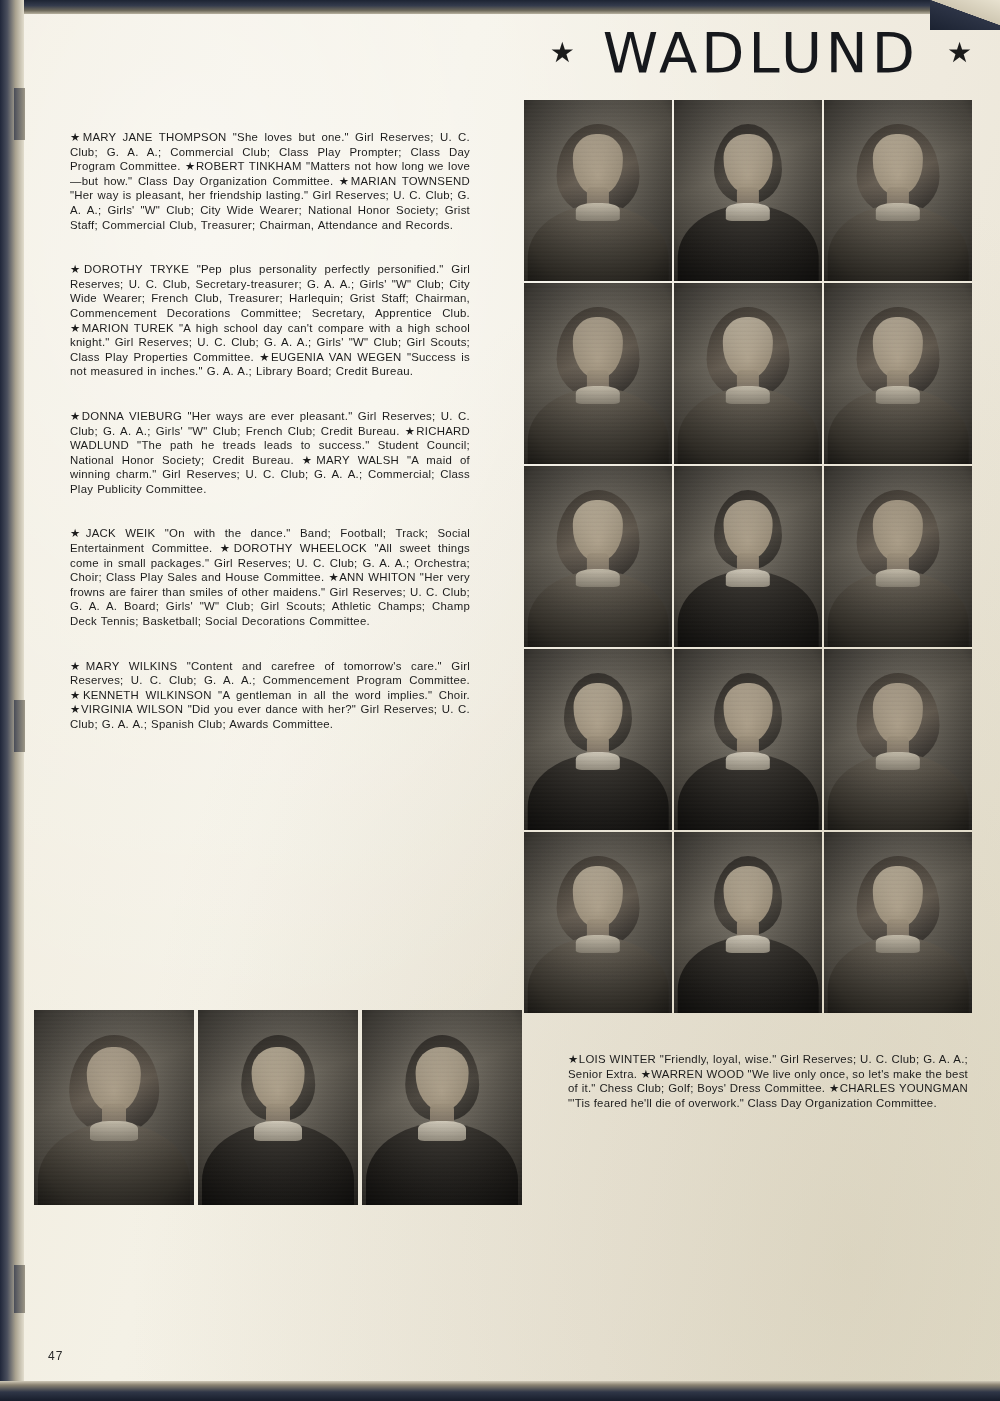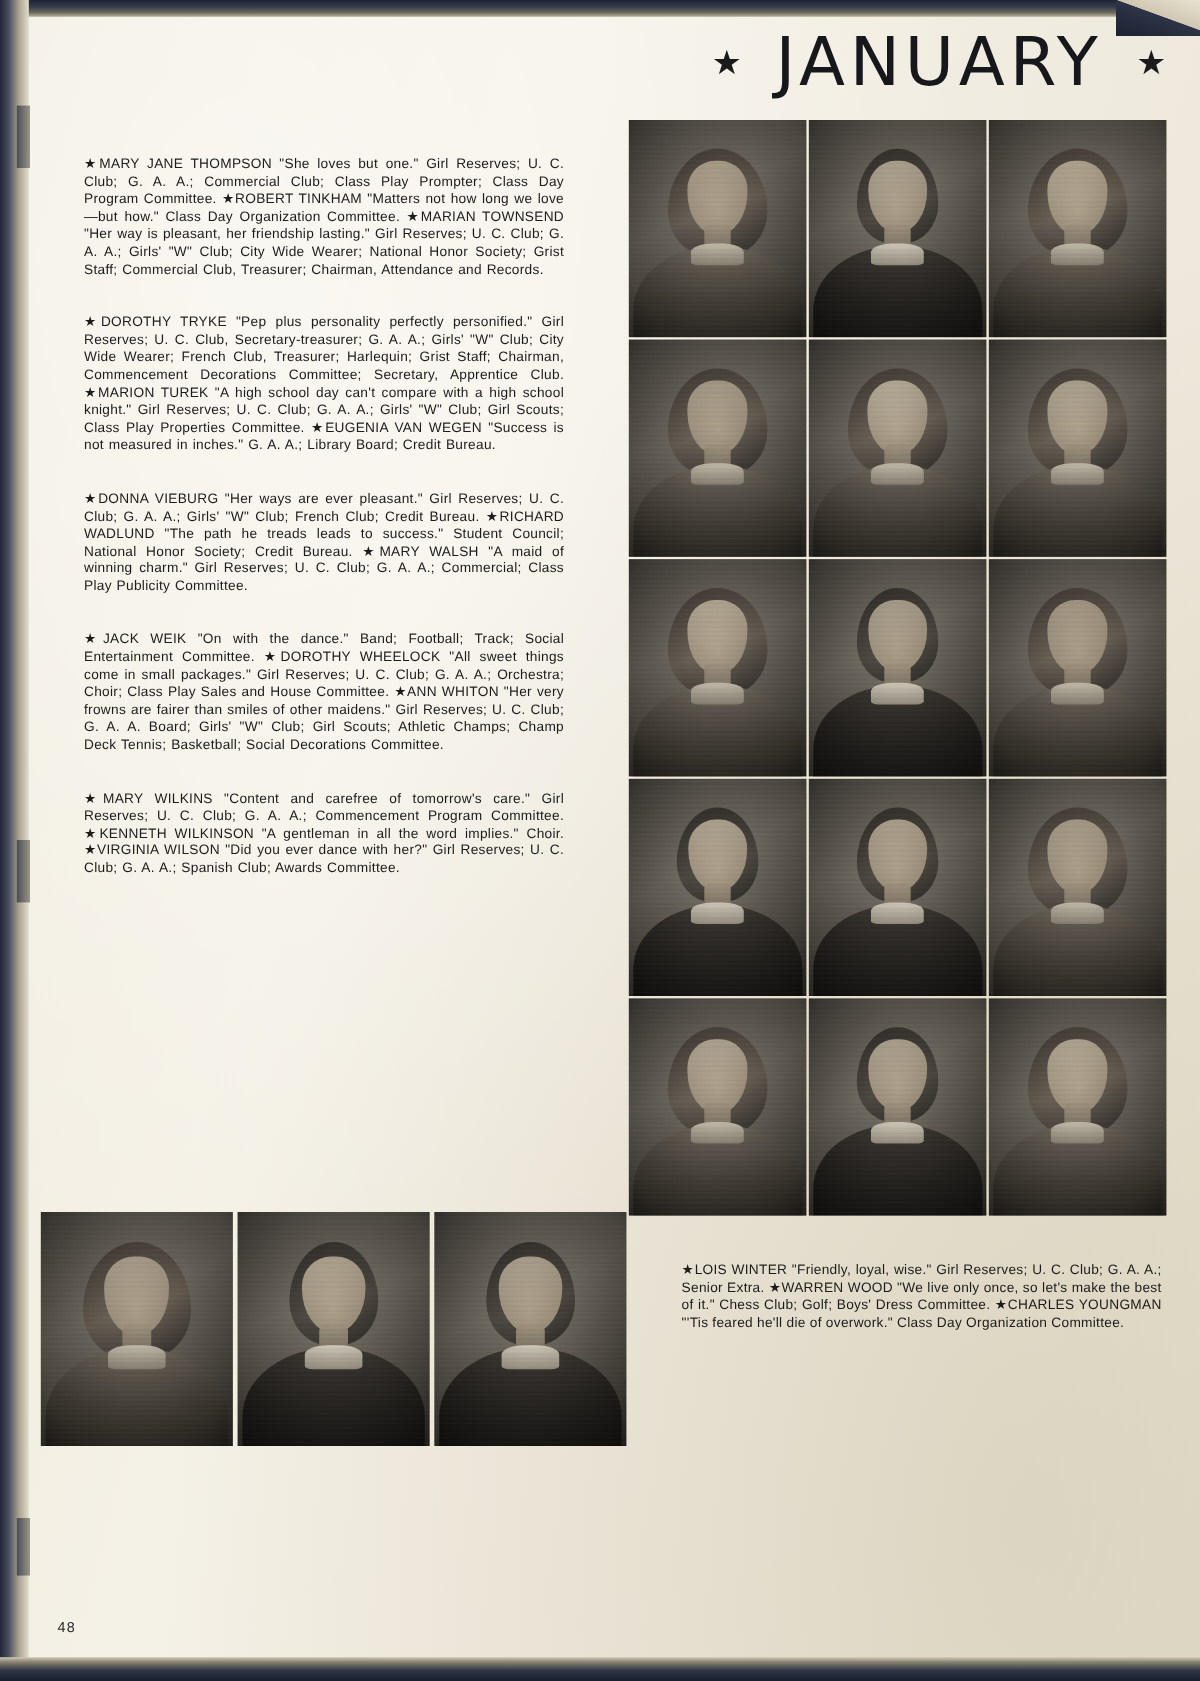--- a/index.html
+++ b/index.html
@@ -203,21 +203,21 @@
   <div class="edge-top"></div>
   <div class="edge-left"></div>
   <div class="edge-bottom"></div>
   <div class="corner-tr"></div>
   <div class="binding-mark bm1"></div>
   <div class="binding-mark bm2"></div>
   <div class="binding-mark bm3"></div>
 
   <div class="header">
     <span class="star">★</span>
-    <span class="month">JANUARY</span>
+    <span class="month">WADLUND</span>
     <span class="star">★</span>
   </div>
 
   <div class="text-col">
     <div class="entry-block">★MARY JANE THOMPSON  "She loves but one."  Girl Reserves; U. C. Club; G. A. A.; Commercial Club; Class Play Prompter; Class Day Program Committee. ★ROBERT TINKHAM  "Matters not how long we love—but how." Class Day Organization Committee. ★MARIAN TOWNSEND "Her way is pleasant, her friendship lasting." Girl Reserves; U. C. Club; G. A. A.; Girls' "W" Club; City Wide Wearer; National Honor Society; Grist Staff; Commercial Club, Treasurer; Chairman, Attendance and Records.</div>
     <div class="entry-block">★DOROTHY TRYKE  "Pep plus personality perfectly personified."  Girl Reserves; U. C. Club, Secretary-treasurer; G. A. A.; Girls' "W" Club; City Wide Wearer; French Club, Treasurer; Harlequin; Grist Staff; Chairman, Commencement Decorations Committee; Secretary, Apprentice Club. ★MARION TUREK  "A high school day can't compare with a high school knight." Girl Reserves; U. C. Club; G. A. A.; Girls' "W" Club; Girl Scouts; Class Play Properties Committee. ★EUGENIA VAN WEGEN  "Success is not measured in inches." G. A. A.; Library Board; Credit Bureau.</div>
     <div class="entry-block">★DONNA VIEBURG  "Her ways are ever pleasant."  Girl Reserves; U. C. Club; G. A. A.; Girls' "W" Club; French Club; Credit Bureau. ★RICHARD WADLUND  "The path he treads leads to success." Student Council; National Honor Society; Credit Bureau. ★MARY WALSH  "A maid of winning charm." Girl Reserves; U. C. Club; G. A. A.; Commercial; Class Play Publicity Committee.</div>
     <div class="entry-block">★JACK WEIK  "On with the dance." Band; Football; Track; Social Entertainment Committee. ★DOROTHY WHEELOCK "All sweet things come in small packages." Girl Reserves; U. C. Club; G. A. A.; Orchestra; Choir; Class Play Sales and House Committee. ★ANN WHITON  "Her very frowns are fairer than smiles of other maidens." Girl Reserves; U. C. Club; G. A. A. Board; Girls' "W" Club; Girl Scouts; Athletic Champs; Champ Deck Tennis; Basketball; Social Decorations Committee.</div>
     <div class="entry-block">★MARY WILKINS  "Content and carefree of tomorrow's care." Girl Reserves; U. C. Club; G. A. A.; Commencement Program Committee. ★KENNETH WILKINSON  "A gentleman in all the word implies." Choir. ★VIRGINIA WILSON "Did you ever dance with her?" Girl Reserves; U. C. Club; G. A. A.; Spanish Club; Awards Committee.</div>
   </div>
@@ -403,14 +403,14 @@
         <div class="p-neck" style="width: 24px; height: 23.4px; top: 93.6px; background: linear-gradient(rgb(156, 142, 119), rgb(125, 113, 98));"></div>
         <div class="p-shoulder" style="width: 152px; height: 81.9px; background: linear-gradient(rgb(54, 50, 44) 0%, rgb(31, 29, 26) 100%);"></div>
         <div class="p-collar" style="width: 48px; height: 19.5px; top: 111.15px; background: linear-gradient(rgb(222, 214, 196), rgb(164, 156, 139));"></div>
         <div class="vig"></div>
         <div class="grain"></div>
       </div>
     </div>
 
   <div class="bottom-text">★LOIS WINTER  "Friendly, loyal, wise." Girl Reserves; U. C. Club; G. A. A.; Senior Extra. ★WARREN WOOD  "We live only once, so let's make the best of it." Chess Club; Golf; Boys' Dress Committee. ★CHARLES YOUNGMAN "'Tis feared he'll die of overwork." Class Day Organization Committee.</div>
 
-  <div class="page-number">48</div>
+  <div class="page-number">47</div>
 </div>
 
 </body></html>

